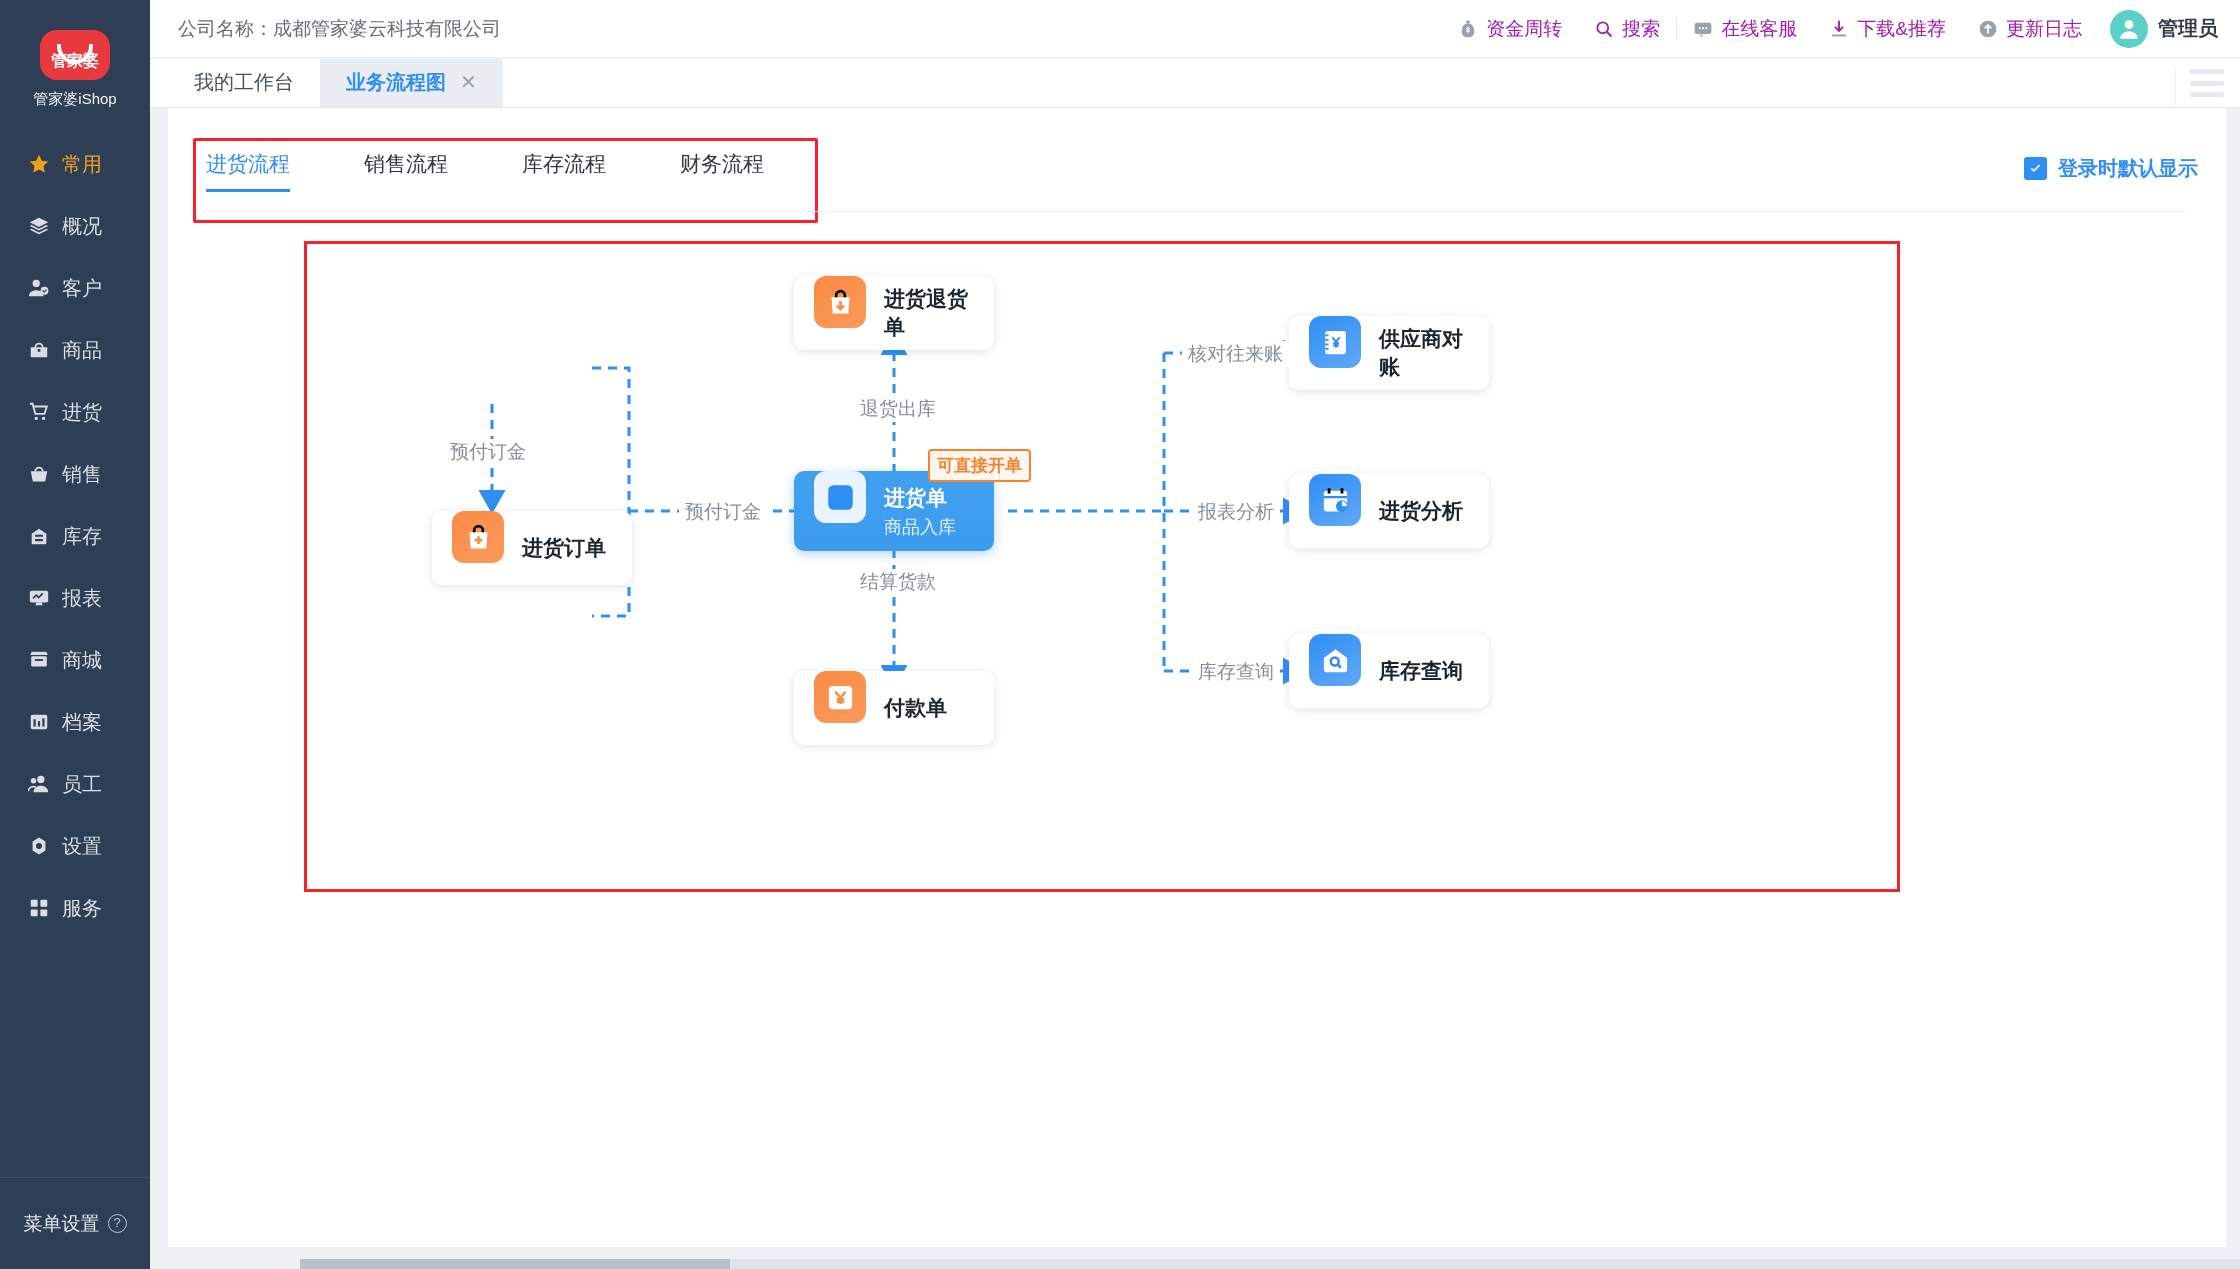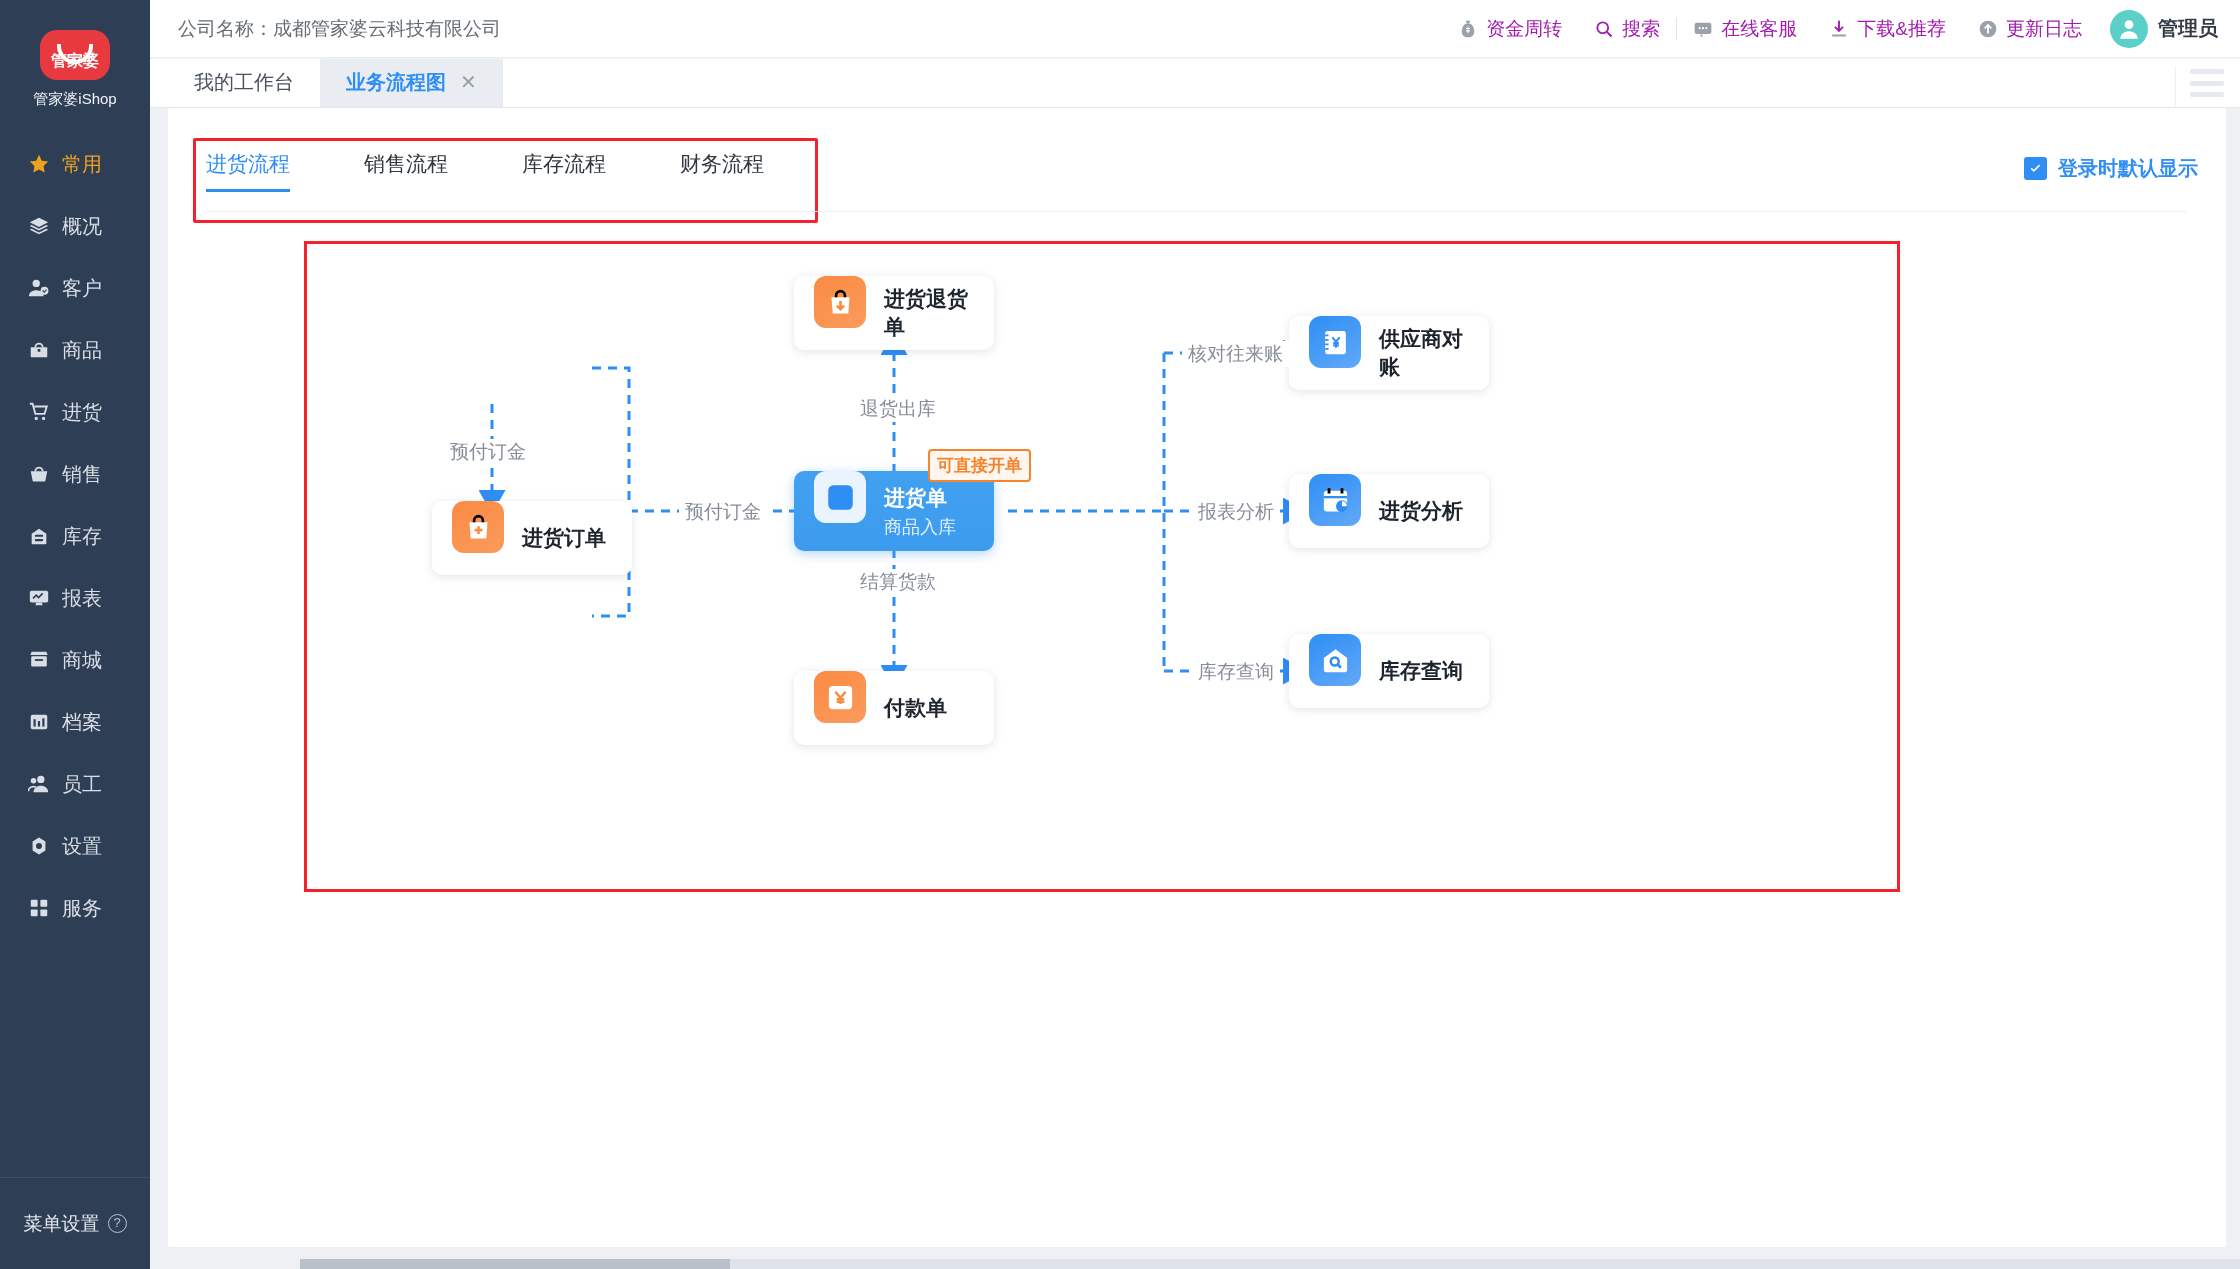--- a/index.html
+++ b/index.html
@@ -453,21 +453,21 @@
 
             <path d="M590,308 L590,430" marker-end="url(#ah)"></path>
 
             <path d="M704,270 L860,270"></path>
             <path d="M860,112 L860,430"></path>
             <path d="M860,112 L985,112" marker-end="url(#ah)"></path>
             <path d="M860,270 L985,270" marker-end="url(#ah)"></path>
             <path d="M860,430 L985,430" marker-end="url(#ah)"></path>
           </g>
         </svg>
-          <div class="node" style="left: 128px; top: 260px; width: 200px; height: 74px; font-family: Liberation Serif, serif;">
+          <div class="node" style="left: 128px; top: 270px; width: 200px; height: 74px; font-family: Liberation Serif, serif;">
             <span class="nico ico-orange">
               <svg viewBox="0 0 24 24">
                 <path d="M5 8h14l-1 12.5H6z"></path>
                 <path d="M8.6 8V6.6a3.4 3.4 0 0 1 6.8 0V8" fill="none" stroke="currentColor" stroke-width="2"></path>
                 <path d="M12 11v6M9 14h6" stroke="#fb8b43" stroke-width="2" fill="none"></path>
               </svg>
             </span>
             <span class="ntexts">
               <span class="ntitle">进货订单</span>
             </span>

